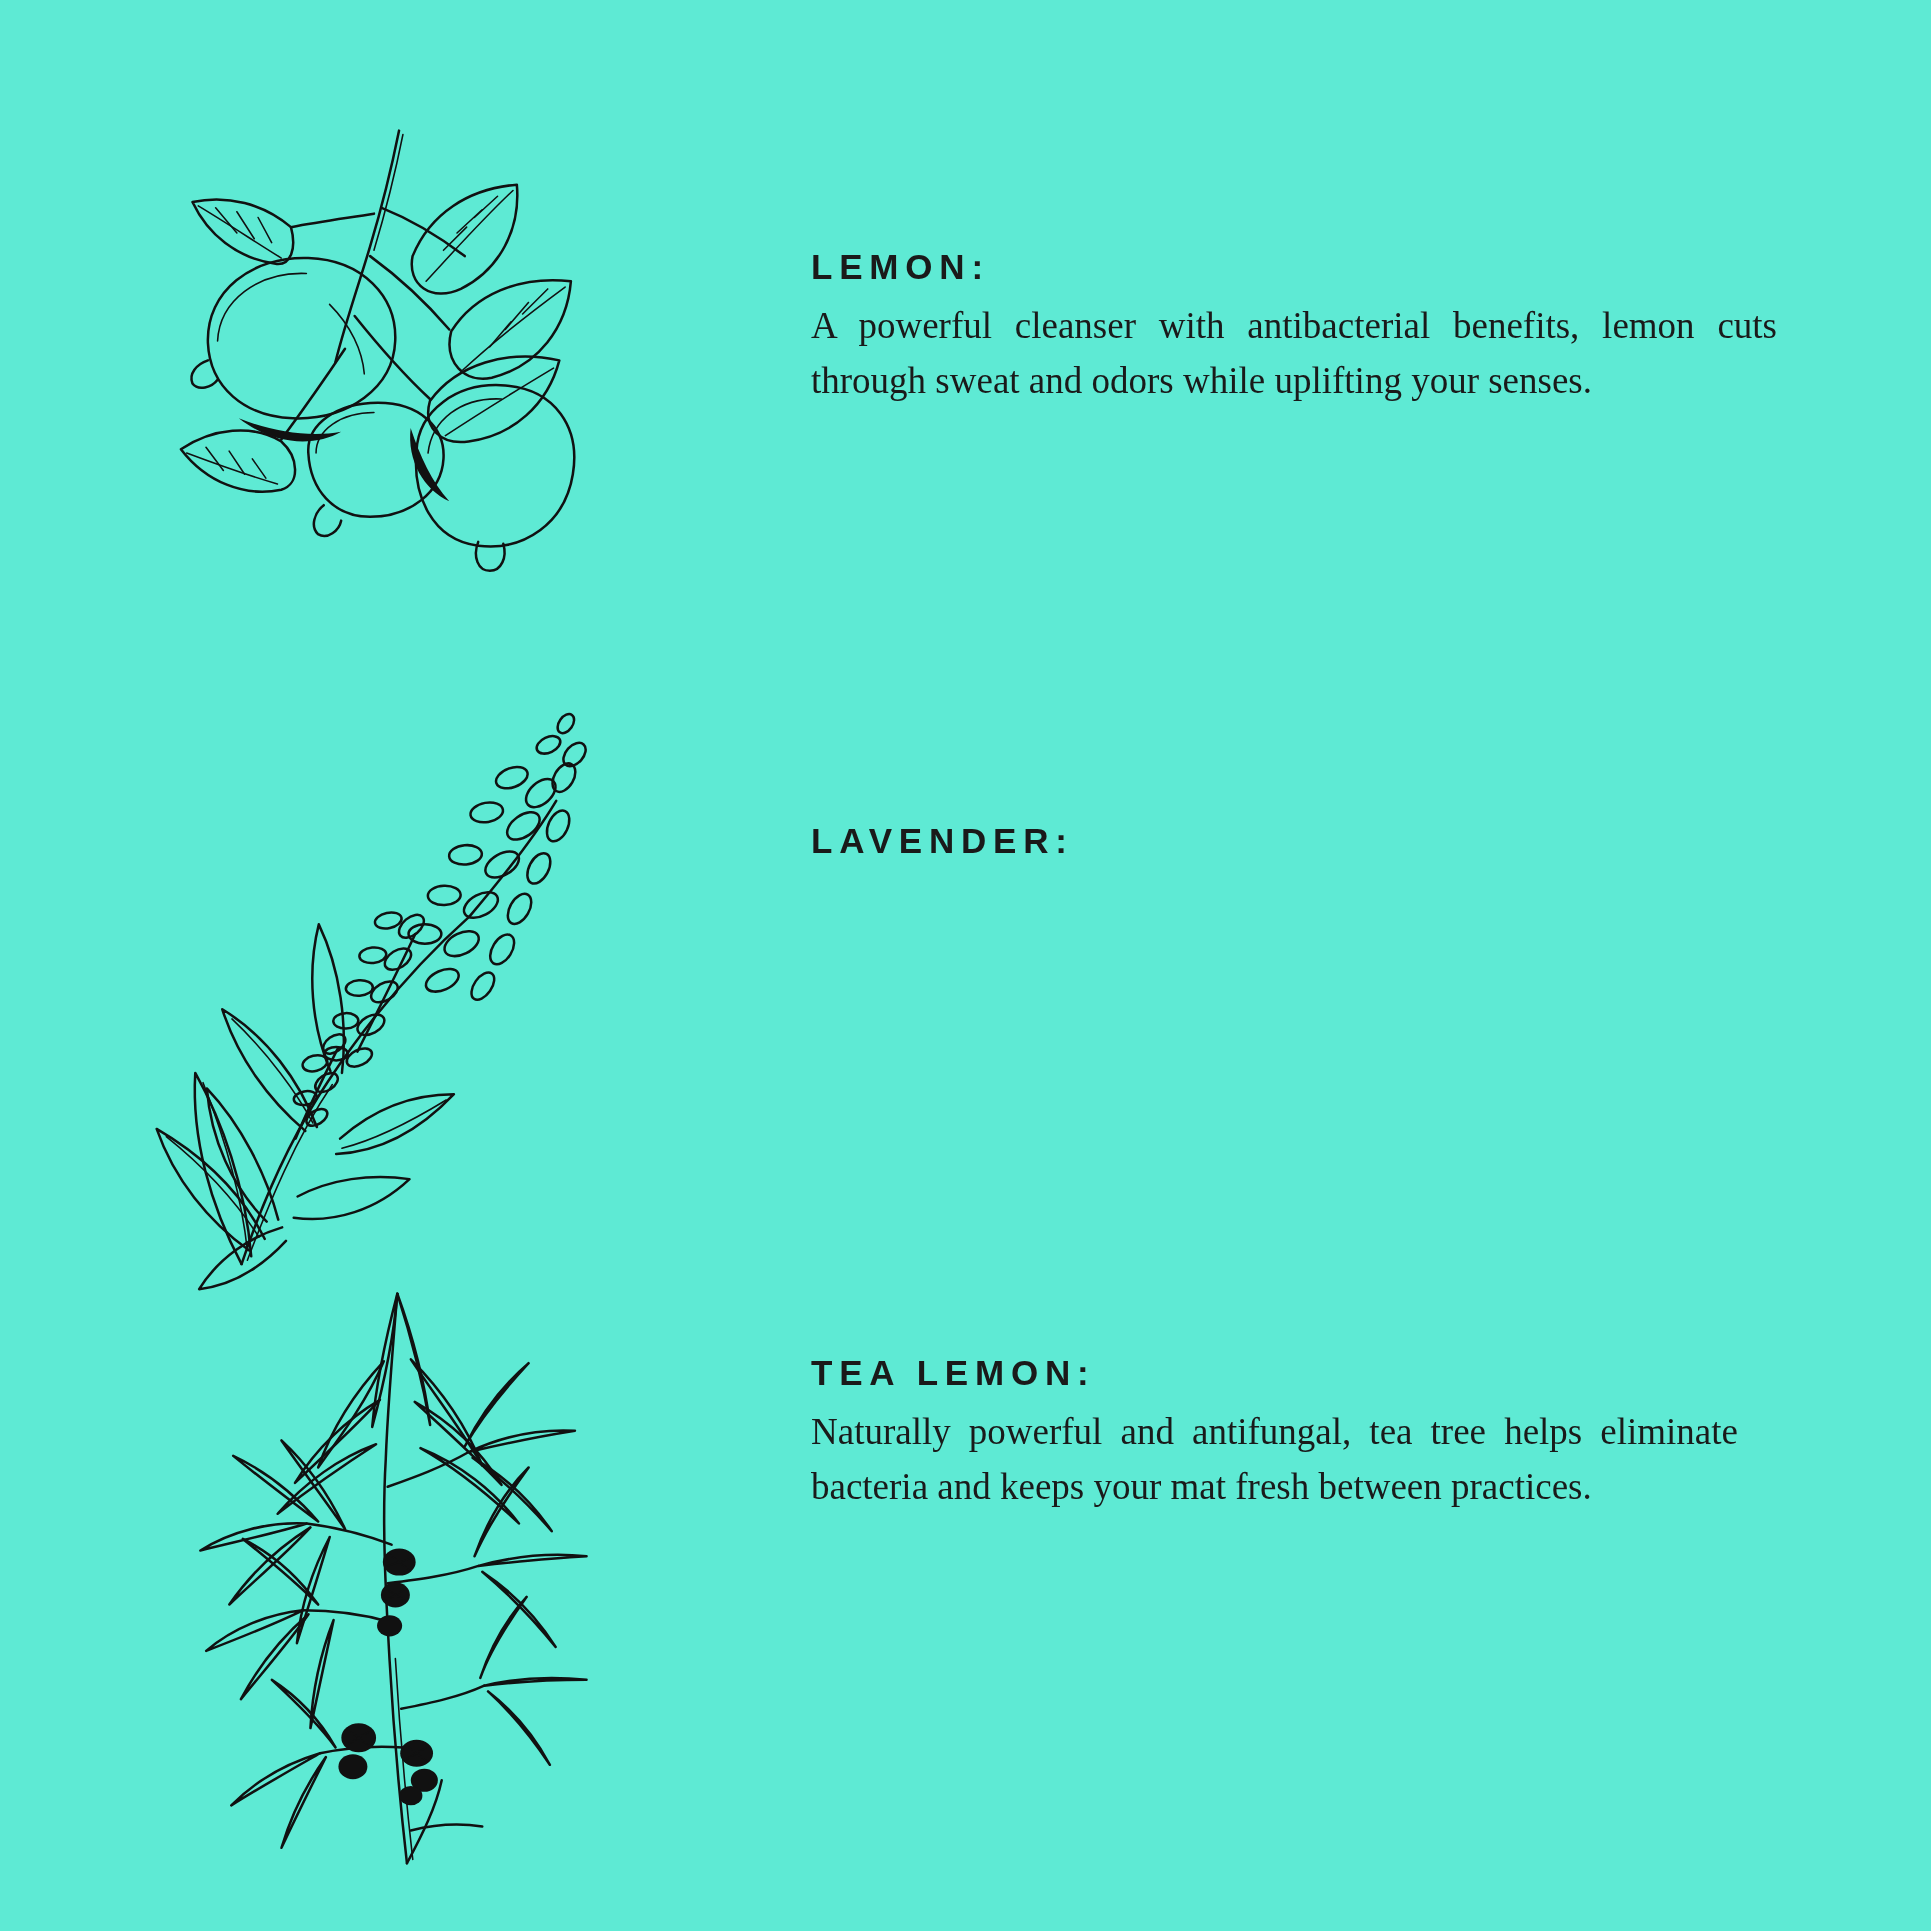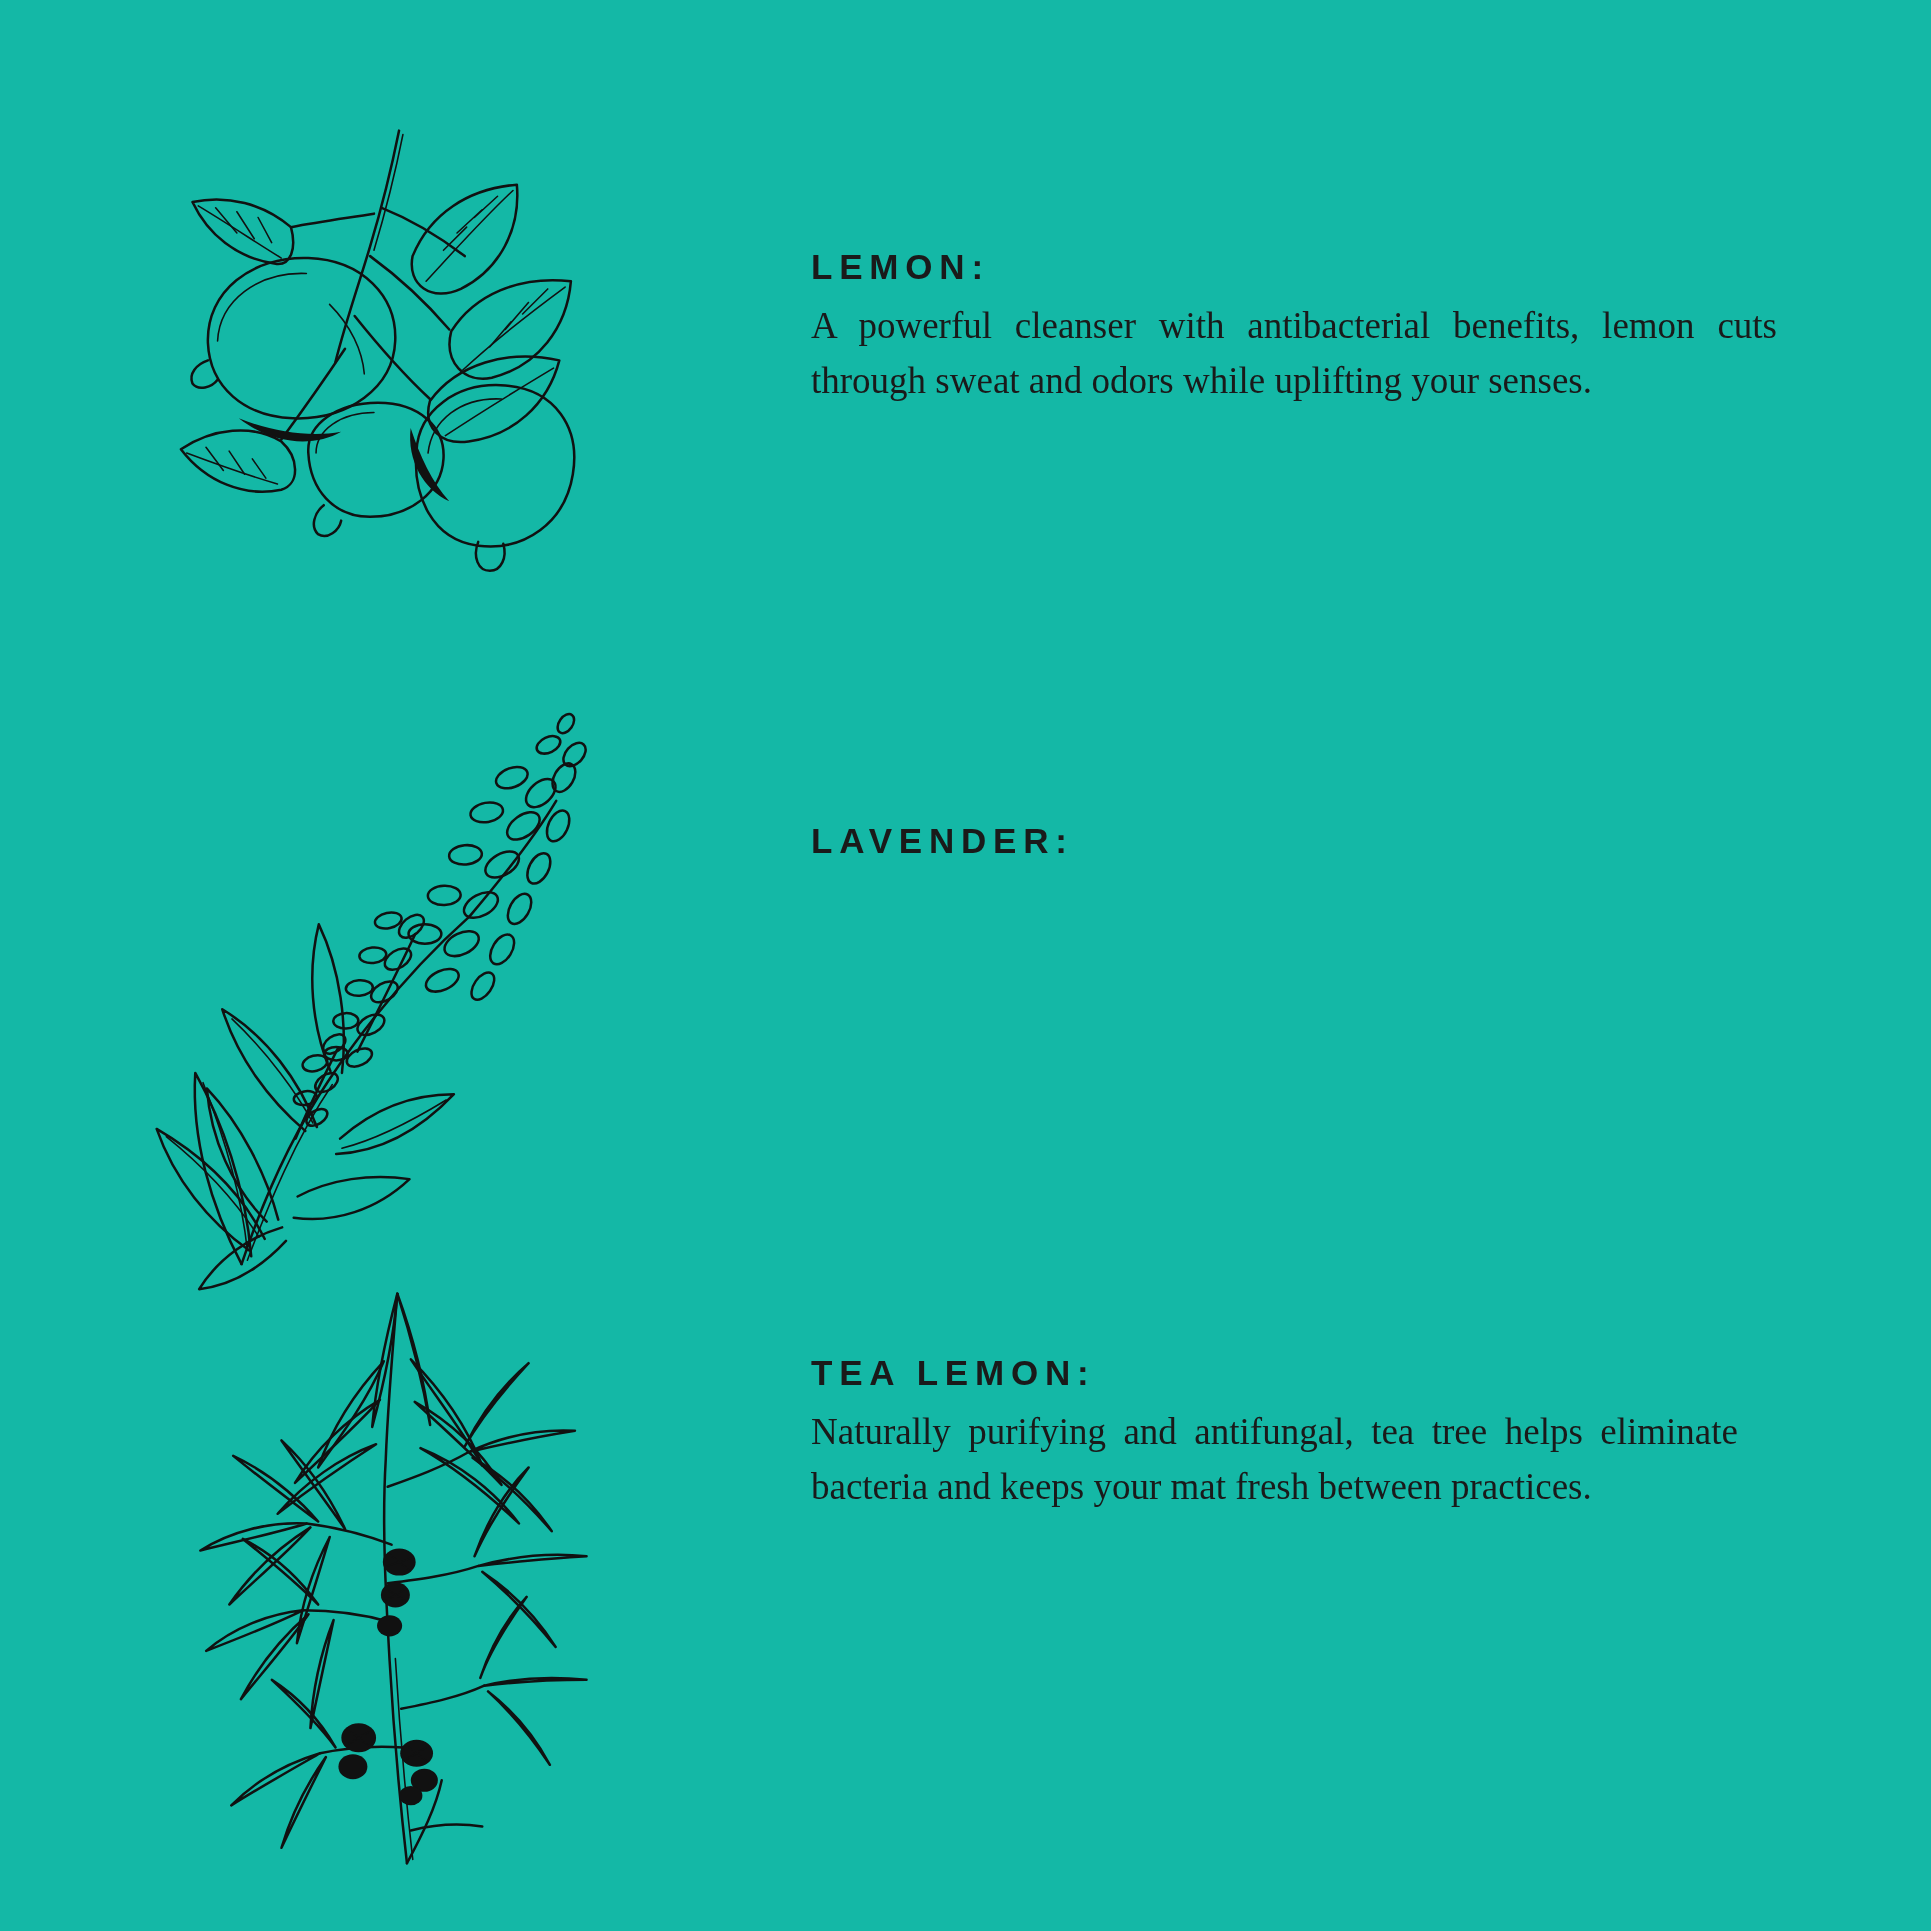--- a/index.html
+++ b/index.html
@@ -11,21 +11,21 @@
     width: 1931px;
     height: 1931px;
     font-family: "Liberation Serif", serif;
     color: #1a1a1a;
     overflow: hidden;
   }
   .page {
     position: relative;
     width: 1931px;
     height: 1931px;
-    background: #14b8a6;
+    background: #5eead4;
   }
   .ingredient-row {
     position: absolute;
     display: flex;
     align-items: flex-start;
   }
   .illustration {
     position: absolute;
   }
   .illustration svg {
@@ -282,18 +282,18 @@
         <g class="ink-thin" stroke="#ffffff">
           <path d="M214 310 L234 326 M212 322 L236 314 M214 348 L230 358 M210 358 L230 346 M174 494 L192 508 M172 506 L192 494 M234 510 L252 524 M232 522 L252 510"></path>
         </g>
 
         <path class="ink" d="M232 630 C248 600 262 572 268 544"></path>
         <path class="ink" d="M236 596 C260 590 286 588 310 592"></path>
       </svg>
     </div>
     <div class="text-block">
       <h2 class="ingredient-name">TEA LEMON:</h2>
-      <p class="ingredient-desc">Naturally purifying and antifungal, tea tree helps eliminate bacteria and keeps your mat fresh between practices.</p>
+      <p class="ingredient-desc">Naturally powerful and antifungal, tea tree helps eliminate bacteria and keeps your mat fresh between practices.</p>
     </div>
   </div>
 
 </div>
 
 
 </body></html>

